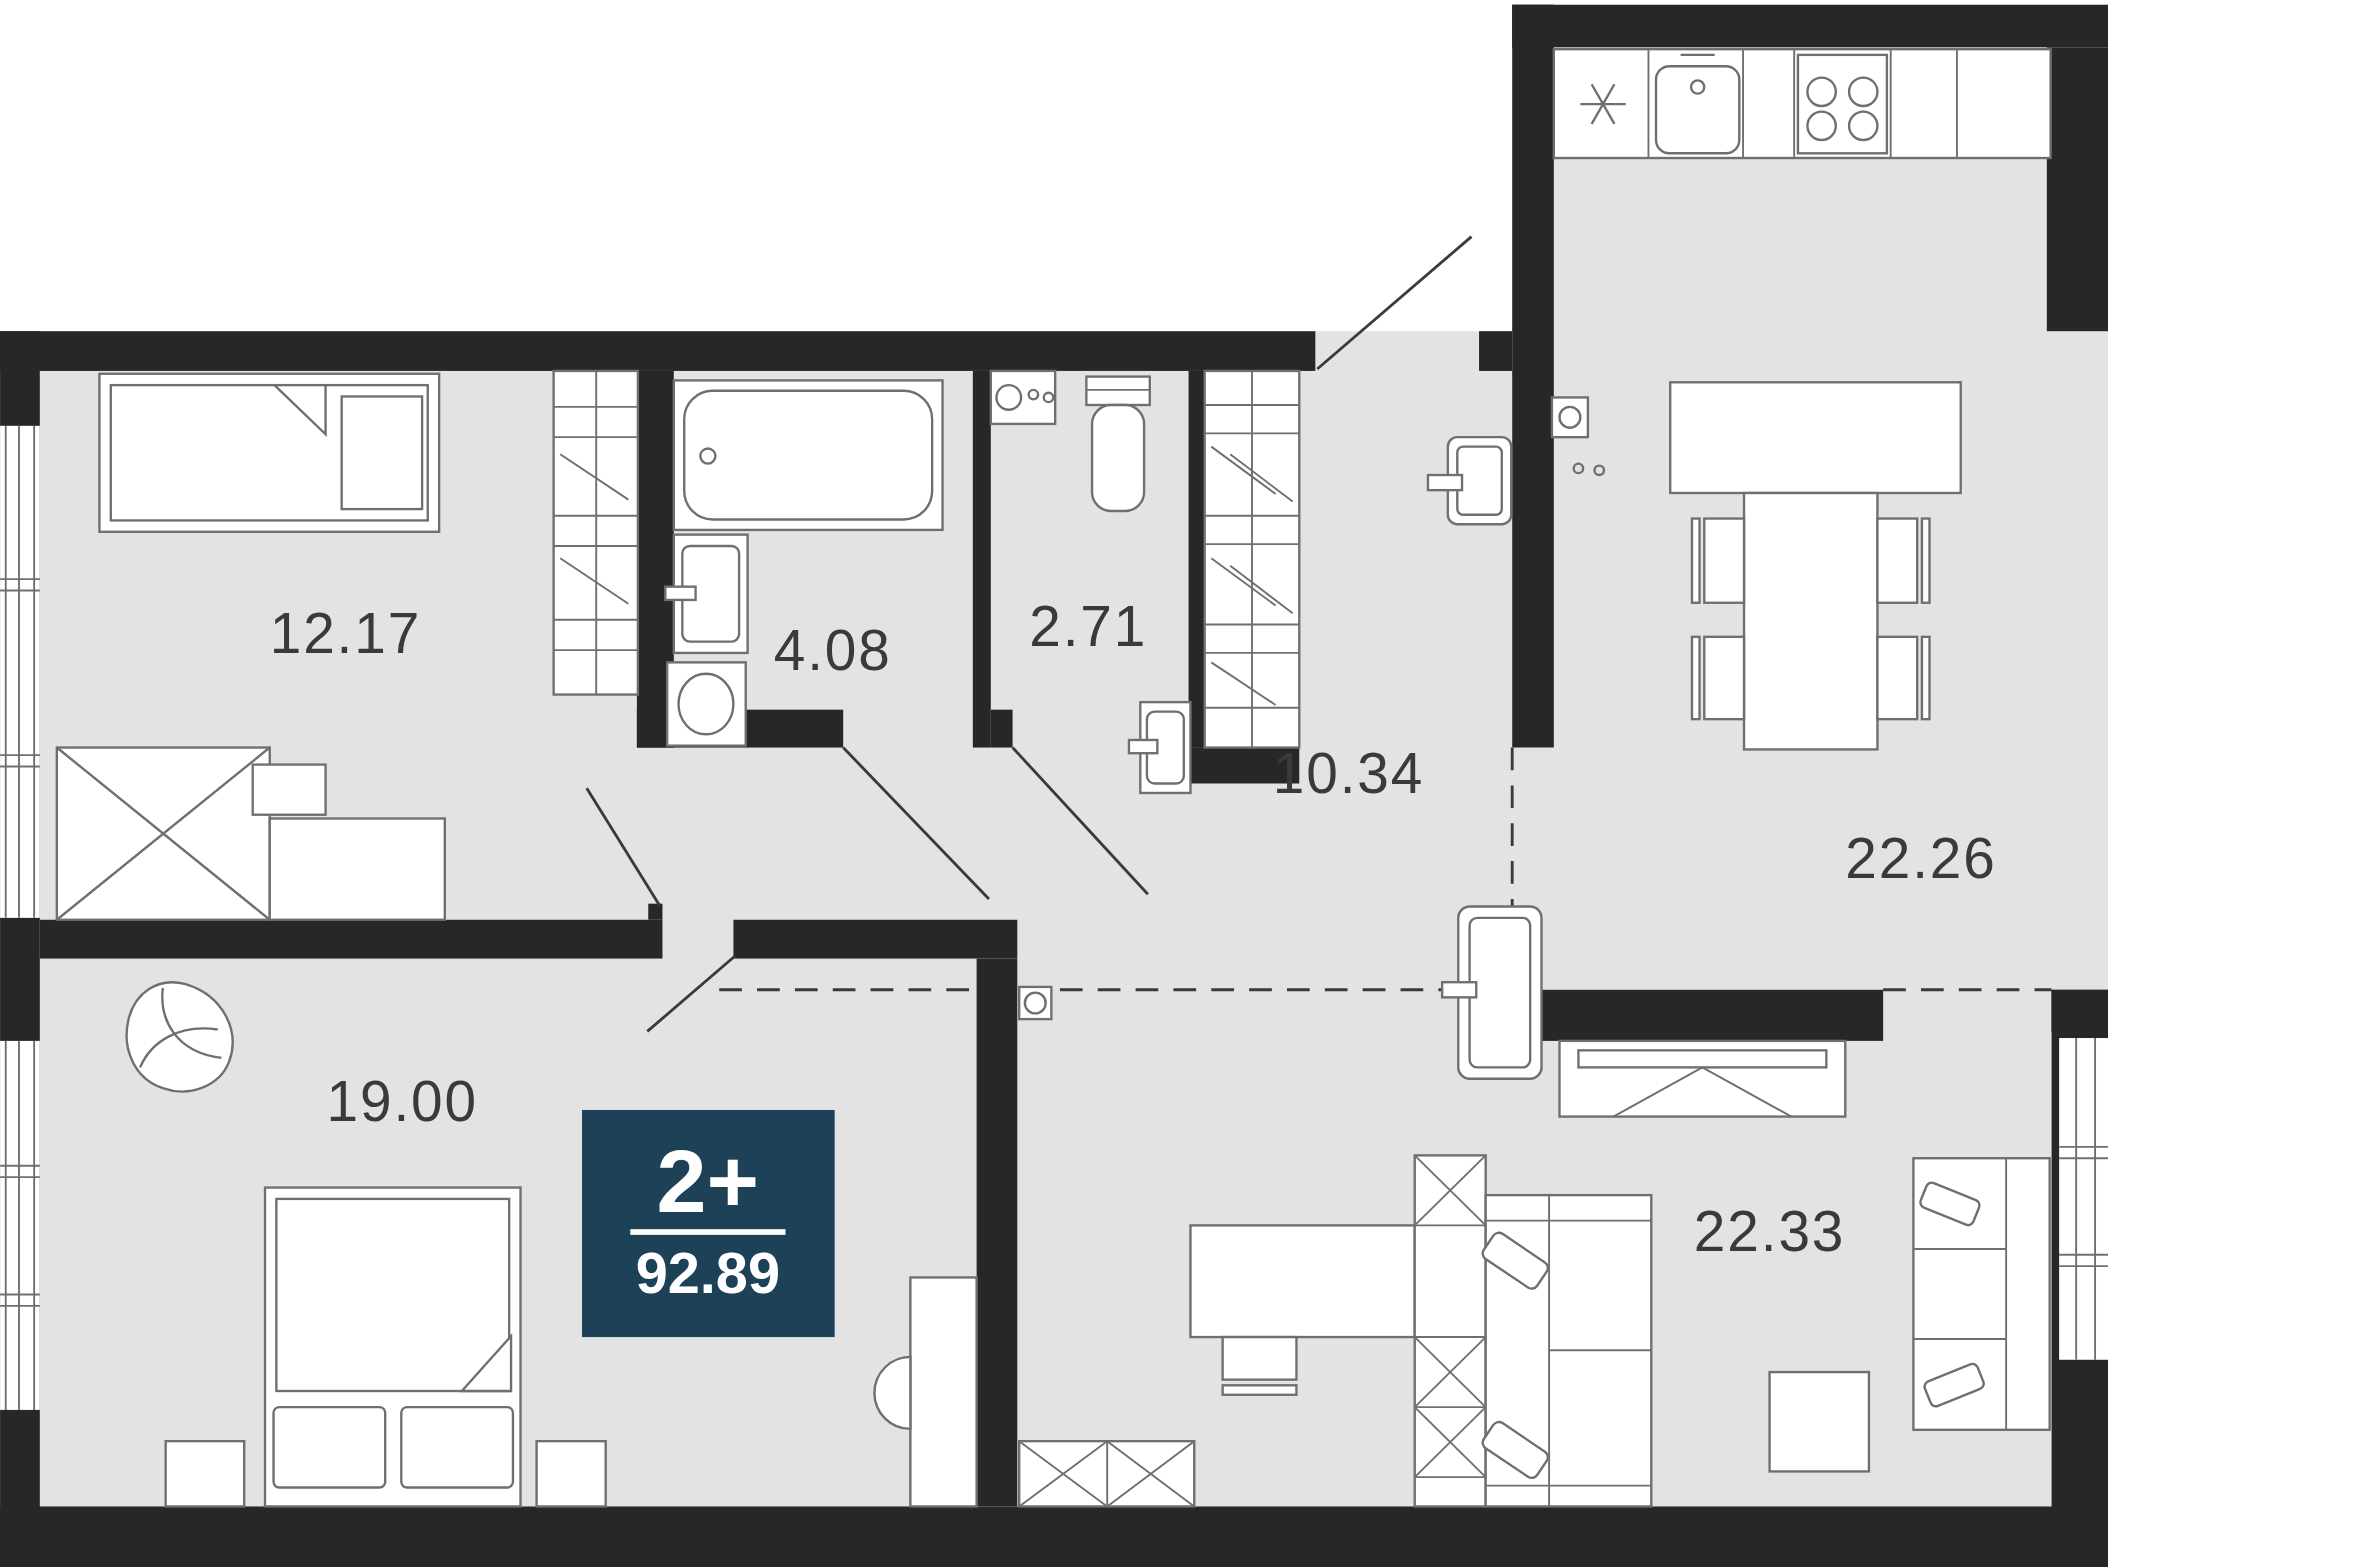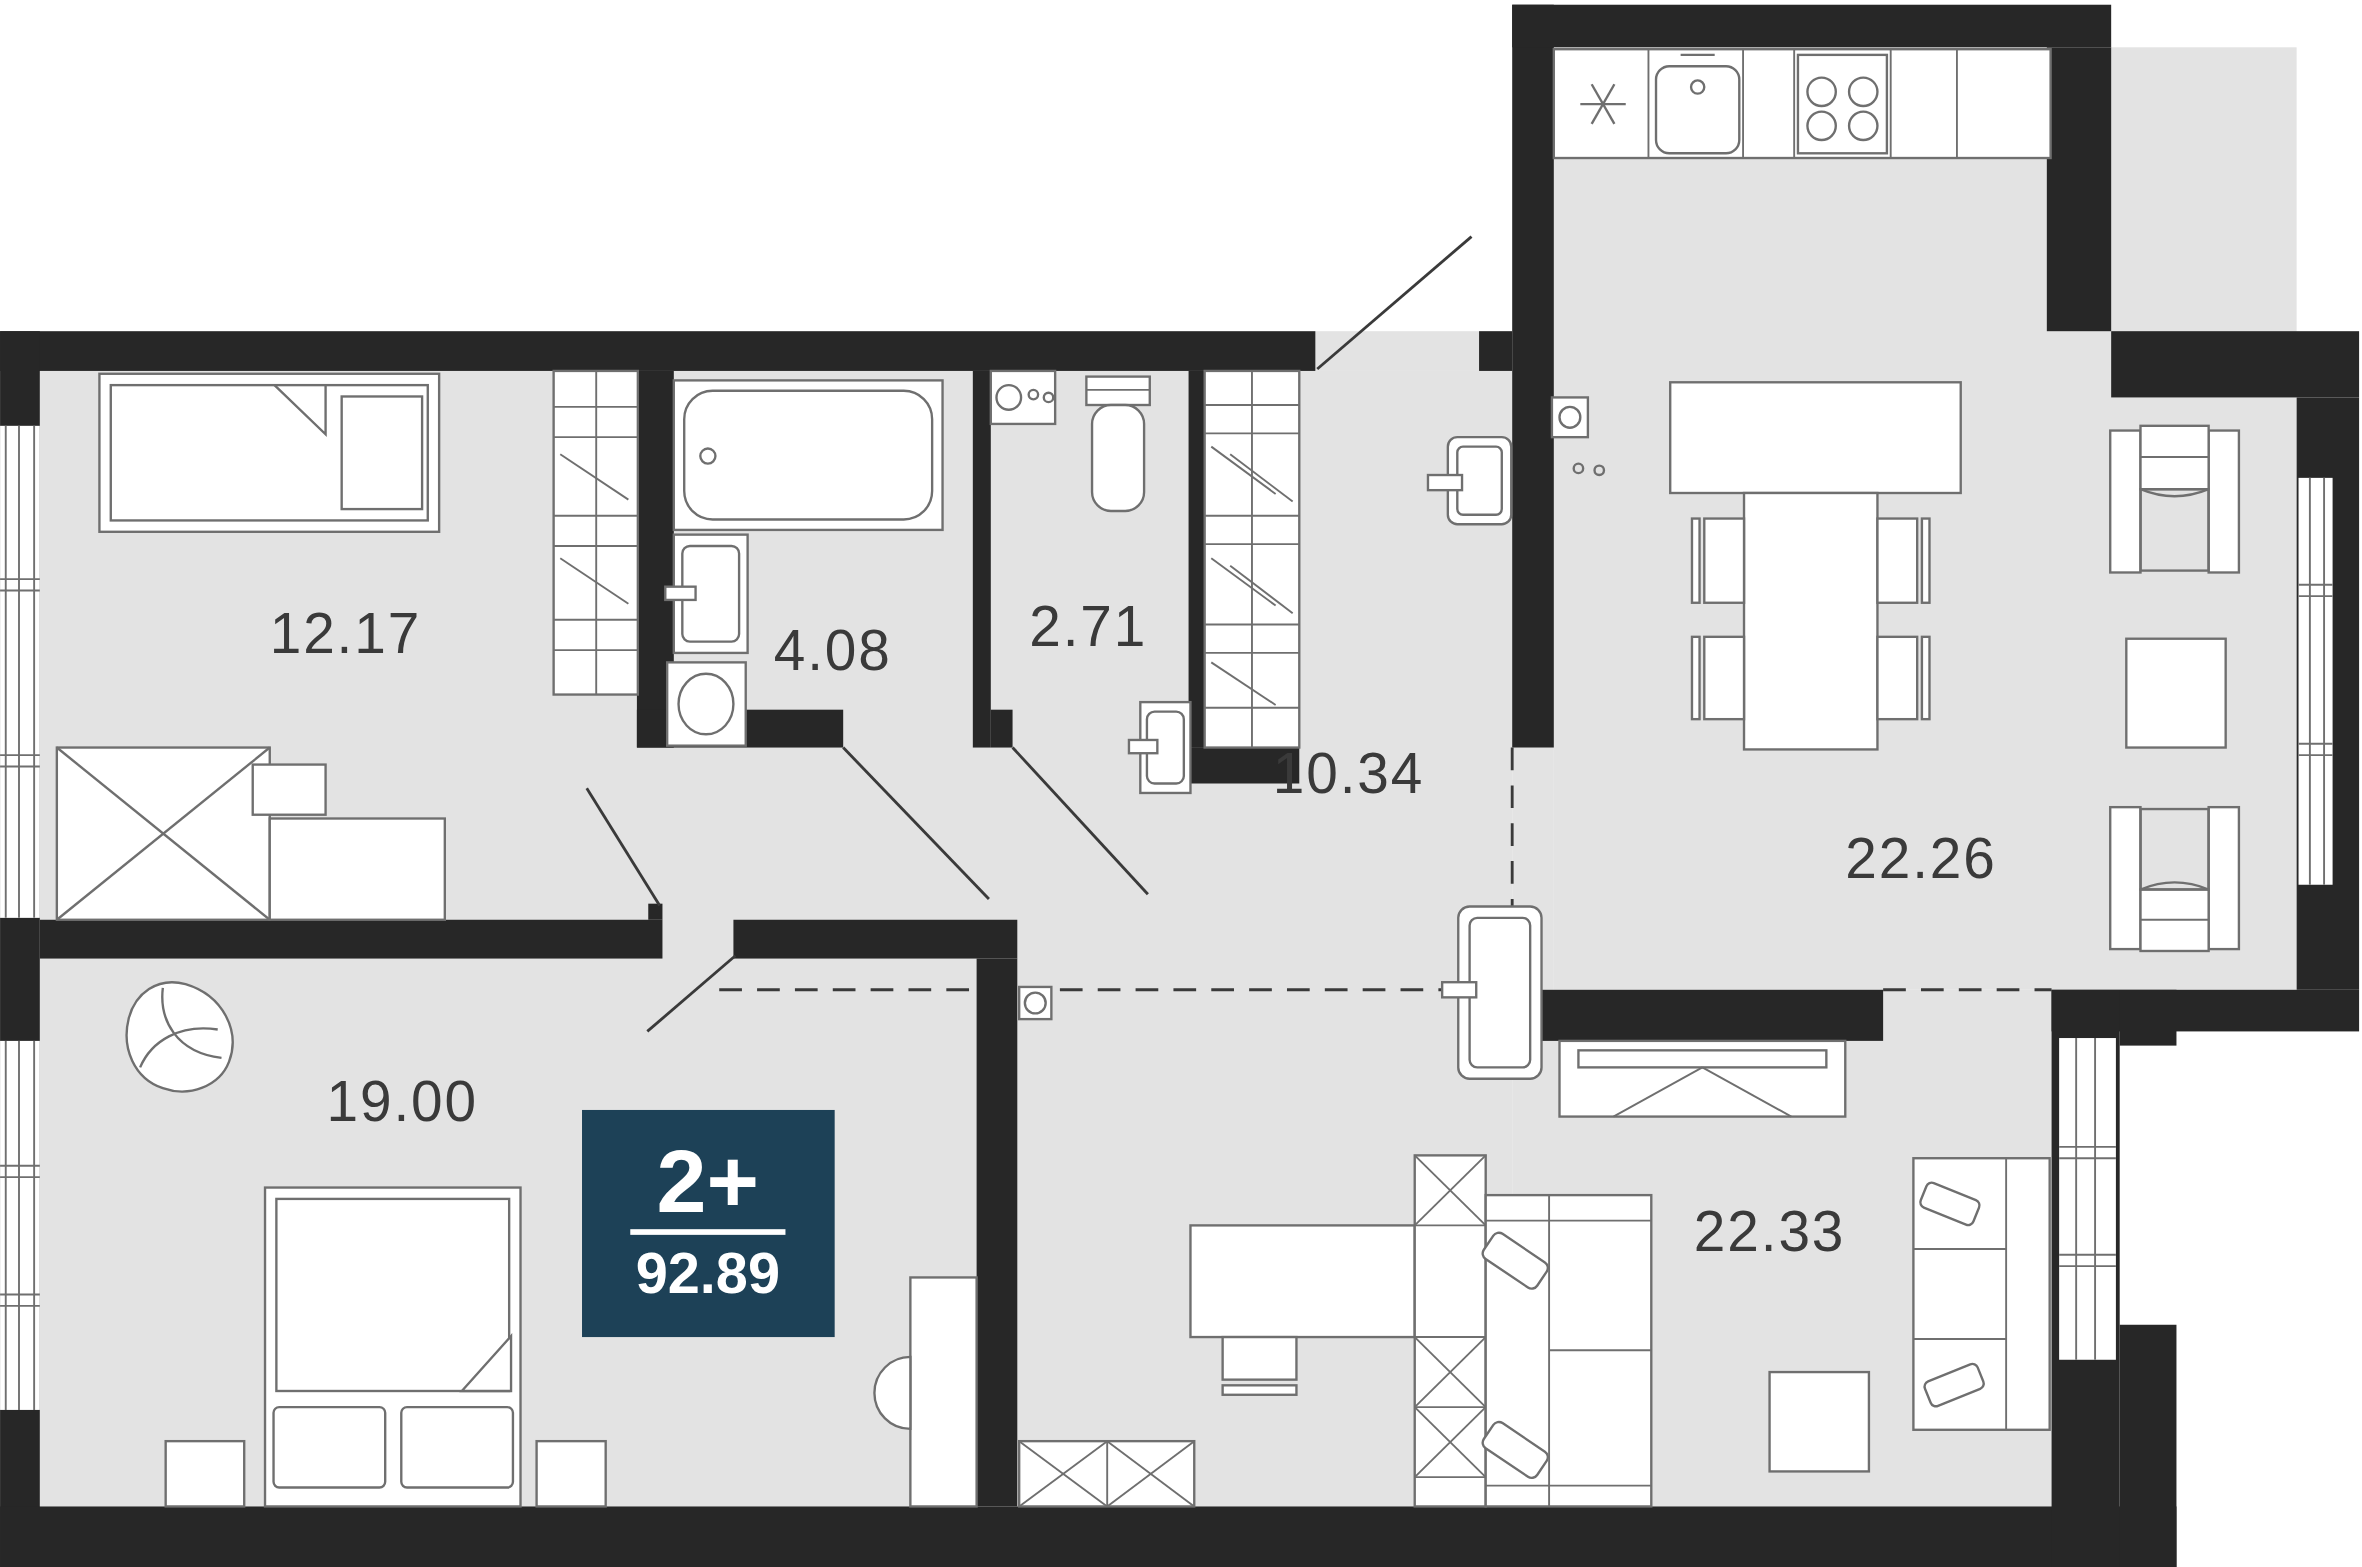--- a/index.html
+++ b/index.html
@@ -1,16 +1,16 @@
 <!DOCTYPE html>
 <html style="font-size:15px"><head>
 <meta charset="utf-8">
 <style>
   html,body{margin:0;padding:0;background:#fff;}
-  .stage{position:relative;width:2362px;height:1567px;background:#fff;overflow:hidden;}
+  .stage{position:relative;width:2108px;height:1567px;background:#fff;overflow:hidden;}
   svg{position:absolute;left:0;top:0;}
   .w{fill:#272727;stroke:none}
   .fl{fill:#e3e3e3;stroke:none}
   .f{fill:#fff;stroke:#6f6f6f;stroke-width:2.5}
   .fn{fill:none;stroke:#6f6f6f;stroke-width:2.5}
   .thin{stroke-width:2}
   .door{stroke:#3a3a3a;stroke-width:3;fill:none}
   .dash{stroke:#3a3a3a;stroke-width:3;fill:none;stroke-dasharray:24 16}
   .lbl{font-family:"Liberation Sans",sans-serif;font-size:60px;fill:#3a3a3a;letter-spacing:2px;text-anchor:middle}
   .badge-big{font-family:"Liberation Sans",sans-serif;font-weight:700;font-size:95px;fill:#fff;text-anchor:middle}

